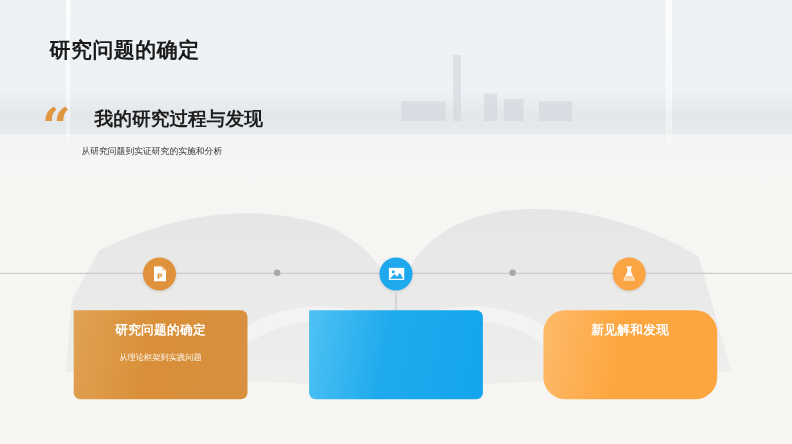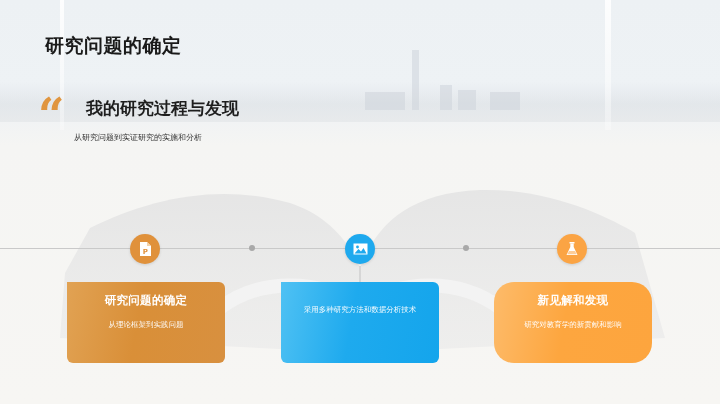--- a/index.html
+++ b/index.html
@@ -123,26 +123,24 @@
 </div>
 
 <div class="node n-blue" style="left:345px;">
   <svg width="15" height="12" viewBox="0 0 15 12">
     <rect x="0.5" y="0.5" width="14" height="11" fill="#ffffff"></rect>
     <circle cx="4.5" cy="4" r="1.4" fill="#1ea9ee"></circle>
     <path d="M1.5,10.5 L5.5,6 L8,8.5 L10.5,5 L13.5,10.5 Z" fill="#1ea9ee"></path>
   </svg>
 </div>
 <div class="card c-blue" style="left:281px;">
-  <div class="card-desc" style="padding:0 22px;">采用多种研究方法和数据分析技术</div>
 </div>
 
 <div class="node n-orange2" style="left:557px;">
   <svg width="12" height="14" viewBox="0 0 12 14">
     <rect x="3.5" y="0" width="5" height="1.5" fill="#ffffff"></rect>
     <path d="M4.3,1.5 H7.7 V5 L11.5,13 H0.5 L4.3,5 Z" fill="#ffffff"></path>
     <path d="M3,9 H9 L10.6,12.3 H1.4 Z" fill="#fba444" opacity="0.55"></path>
   </svg>
 </div>
 <div class="card c-orange2" style="left:494px;">
   <div class="card-title">新见解和发现</div>
-  <div class="card-desc">研究对教育学的新贡献和影响</div>
 </div>
 
 </body></html>

